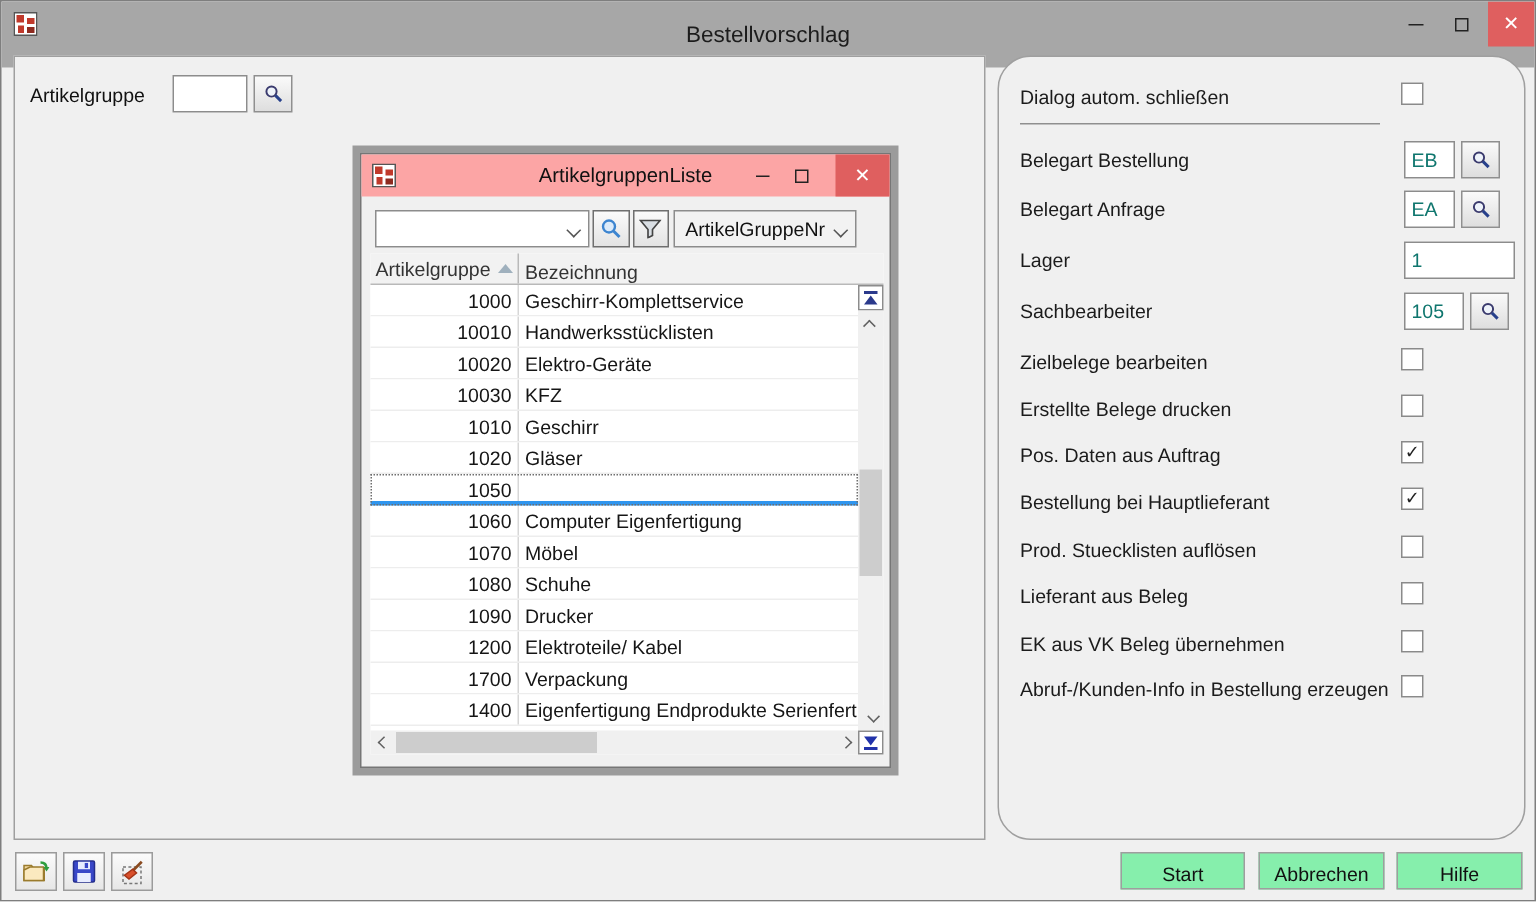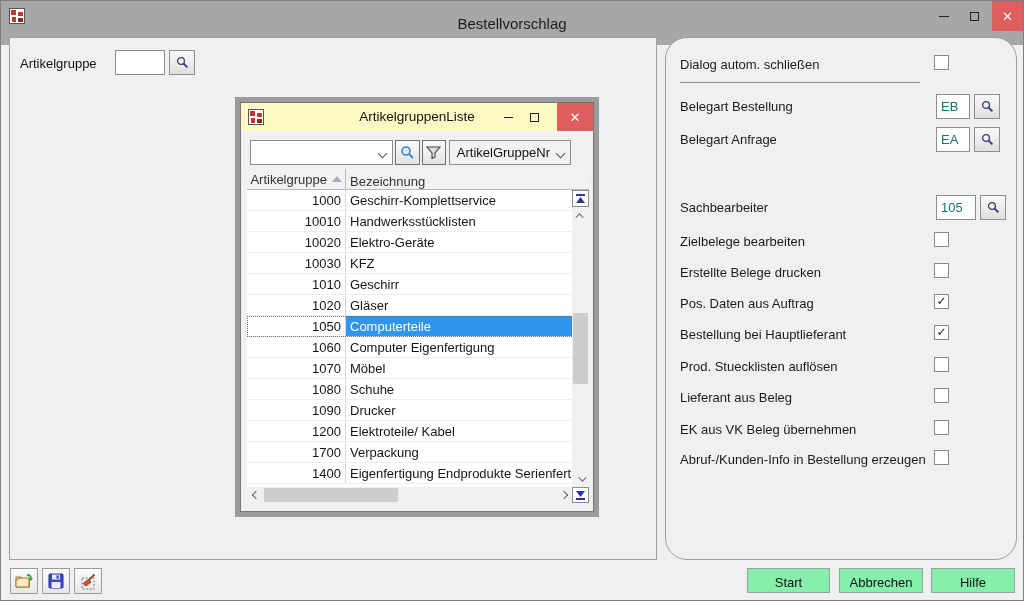--- a/index.html
+++ b/index.html
@@ -34,21 +34,21 @@
   
   .rrow { position:absolute; left:14px; right:8px; height:25px; }
   .rrow .lab { position:absolute; left:0; top:5px; }
   .rrow .cb  { position:absolute; left:254px; top:3px; width:15px; height:15px; border:1px solid #8a8a8a; background:#fff; text-align:center; line-height:13px; font-size:12px; color:#222; }
   .rrow .inp { position:absolute; top:0; height:25px; }
   .rrow .lk  { position:absolute; top:0; width:26px; height:25px; }
   .divider { position:absolute; left:14px; width:240px; border-top:1px solid #8f8f8f; }
 
   
   .popup { position:absolute; left:239px; top:101px; width:354px; height:410px; background:#f0f0f0; border:1px solid #767676; box-shadow:0 0 0 5px #9b9b9b; }
-  .popup-titlebar { position:absolute; left:0; top:0; right:0; height:28px; background:#fef9c3; }
+  .popup-titlebar { position:absolute; left:0; top:0; right:0; height:28px; background:#fca5a5; }
   .popup-titlebar .app-ico { position:absolute; left:7px; top:6px; }
   .popup-title { position:absolute; left:0; right:0; top:6px; text-align:center; font-size:13.5px; color:#111; }
   .p-min { position:absolute; right:74px; top:0; width:22px; height:28px; display:flex; align-items:center; justify-content:center; }
   .p-min .glyph { width:9px; border-top:1.5px solid #222; }
   .p-max { position:absolute; right:48px; top:0; width:22px; height:28px; display:flex; align-items:center; justify-content:center; }
   .p-max .glyph { width:9px; height:9px; border:1.5px solid #222; }
   .p-close { position:absolute; right:0; top:0; width:36px; height:28px; background:#df5f5f; color:#fff; display:flex; align-items:center; justify-content:center; font-size:13px; }
 
   .popup-toolbar { position:absolute; left:9px; top:37px; right:22px; height:25px; display:flex; }
   .combo { position:relative; border:1px solid #8c8c8c; background:#fff; height:25px; }
@@ -59,21 +59,21 @@
   .dropdown { position:relative; flex:1; margin-left:3px; height:25px; border:1px solid #8c8c8c; background:#f2f2f2; padding:4px 20px 2px 7px; color:#111; }
 
   .ptable { position:absolute; left:6px; top:66px; width:342px; height:334px; background:#fff; }
   .thead { display:flex; height:21px; background:#f2f2f2; border-bottom:1px solid #b9b9b9; color:#333; }
   .thead .h1 { width:99px; display:flex; align-items:center; justify-content:flex-end; gap:5px; padding-right:3px; border-right:1px solid #b9b9b9; }
   .thead .h2 { flex:1; display:flex; align-items:flex-end; padding-left:4px; }
   .sort-asc { width:0; height:0; border-left:5px solid transparent; border-right:5px solid transparent; border-bottom:6px solid #9fb0bd; }
   .trow { display:flex; height:21px; width:325px; border-bottom:1px solid #ededed; background:#fff; }
   .trow .num { width:99px; text-align:right; padding:3px 4px 0 0; border-right:1px solid #d7d7d7; color:#151515; }
   .trow .nam { flex:1; padding:3px 0 0 4px; white-space:nowrap; overflow:hidden; color:#151515; }
-  .trow.sel { outline:1px dotted #6e6e6e; outline-offset:-1px; }
+  .trow.sel { outline:1px dotted #6e6e6e; outline-offset:-1px;flex-direction:column; }
   .trow.sel .nam { background:#2f95ee; color:#fff; }
 
   .vscroll { position:absolute; right:0; top:21px; width:17px; bottom:16px; background:#f0f0f0; display:flex; flex-direction:column; }
   .sb-btn { height:17px; display:flex; align-items:center; justify-content:center; background:#f0f0f0; }
   .scrolltop-btn, .scrollbottom-btn { background:#fff; border:1px solid #8c8c8c; display:flex; align-items:center; justify-content:center; }
   .scrolltop-btn { height:17px; }
   .chev-up { width:6px; height:6px; border-left:1.5px solid #606060; border-top:1.5px solid #606060; transform:rotate(45deg) translateY(2px); }
   .chev-dn { width:6px; height:6px; border-right:1.5px solid #606060; border-bottom:1.5px solid #606060; transform:rotate(45deg) translateY(-2px); }
   .chev-lf { width:6px; height:6px; border-left:1.5px solid #606060; border-bottom:1.5px solid #606060; transform:rotate(45deg); }
   .chev-rt { width:6px; height:6px; border-right:1.5px solid #606060; border-top:1.5px solid #606060; transform:rotate(45deg); }
@@ -149,20 +149,24 @@
       <span class="lab">Belegart Anfrage</span>
       <input class="tinput inp" style="left: 256px; width: 34px;" value="EA">
       <span class="btn-look lk" style="left:294px;">
           <svg width="13" height="13">
             <circle cx="5" cy="5" r="3.4" fill="#eef3fa" stroke="#3b3b6e" stroke-width="1.3"></circle>
             <line x1="7.6" y1="7.6" x2="11.4" y2="11.4" stroke="#27408b" stroke-width="2"></line>
           </svg>
         </span>
     </div>
 
+    <div class="rrow" style="top:123px;">
+      <span class="lab">Lager</span>
+      <input class="tinput inp" style="left: 256px; width: 74px;" value="1">
+    </div>
 
     <div class="rrow" style="top:157px;">
       <span class="lab">Sachbearbeiter</span>
       <input class="tinput inp" style="left: 256px; width: 40px;" value="105">
       <span class="btn-look lk" style="left:300px;">
           <svg width="13" height="13">
             <circle cx="5" cy="5" r="3.4" fill="#eef3fa" stroke="#3b3b6e" stroke-width="1.3"></circle>
             <line x1="7.6" y1="7.6" x2="11.4" y2="11.4" stroke="#27408b" stroke-width="2"></line>
           </svg>
         </span>

